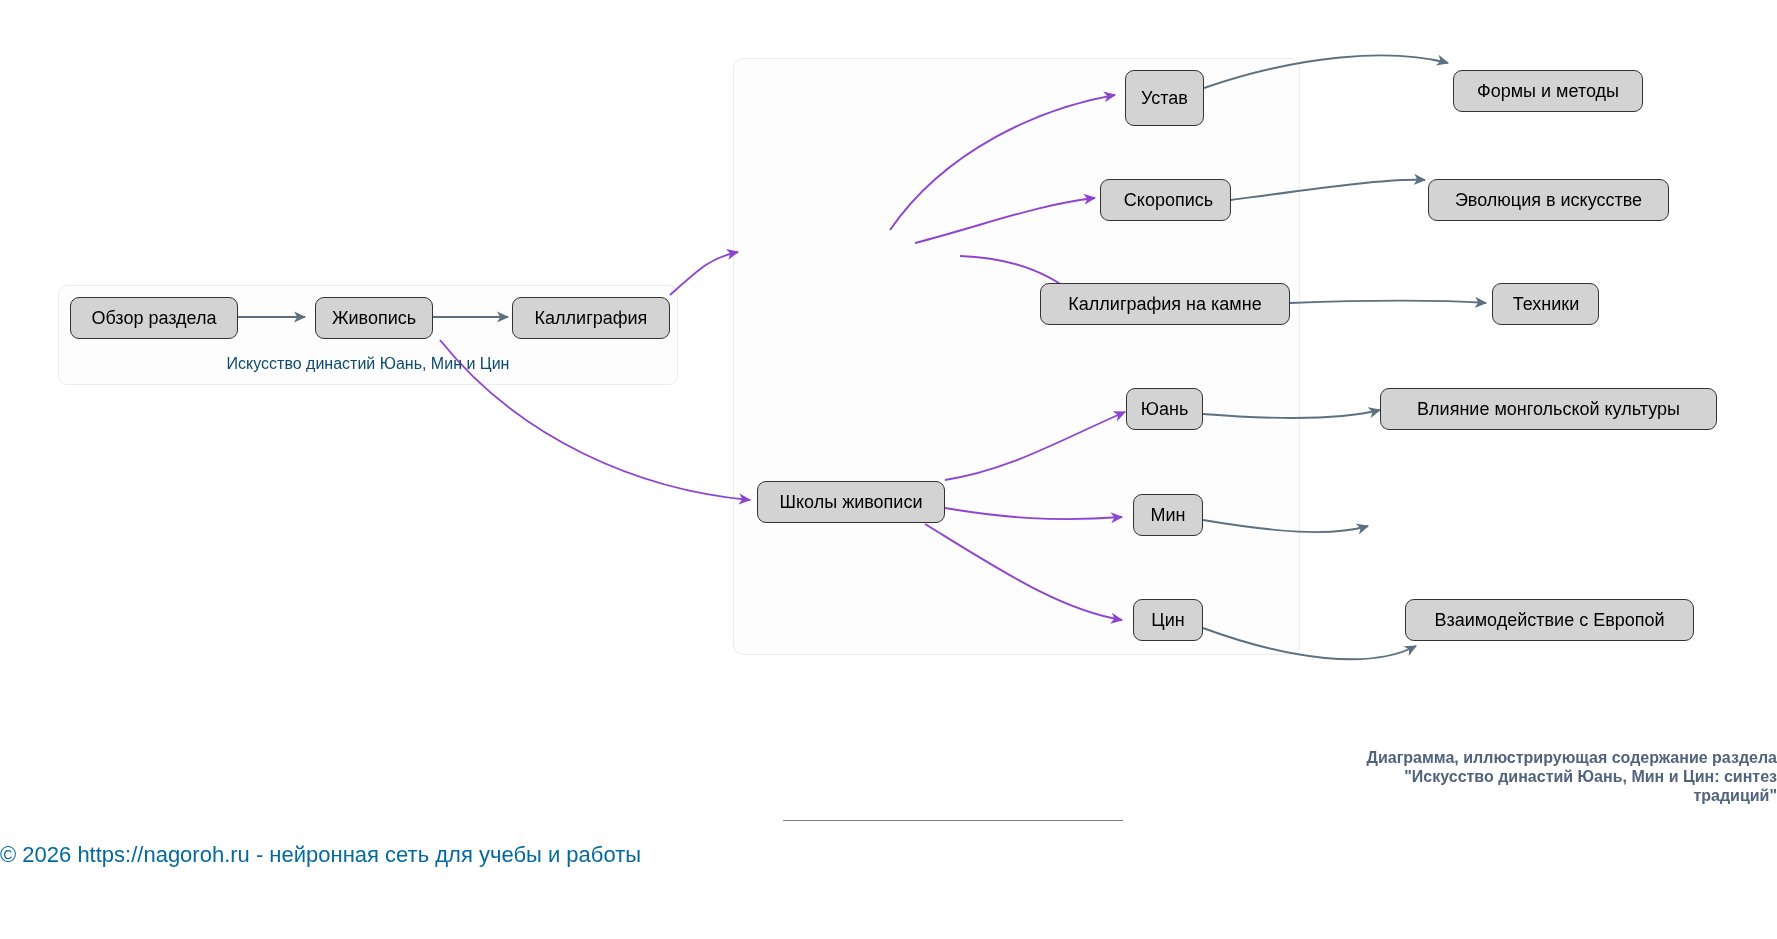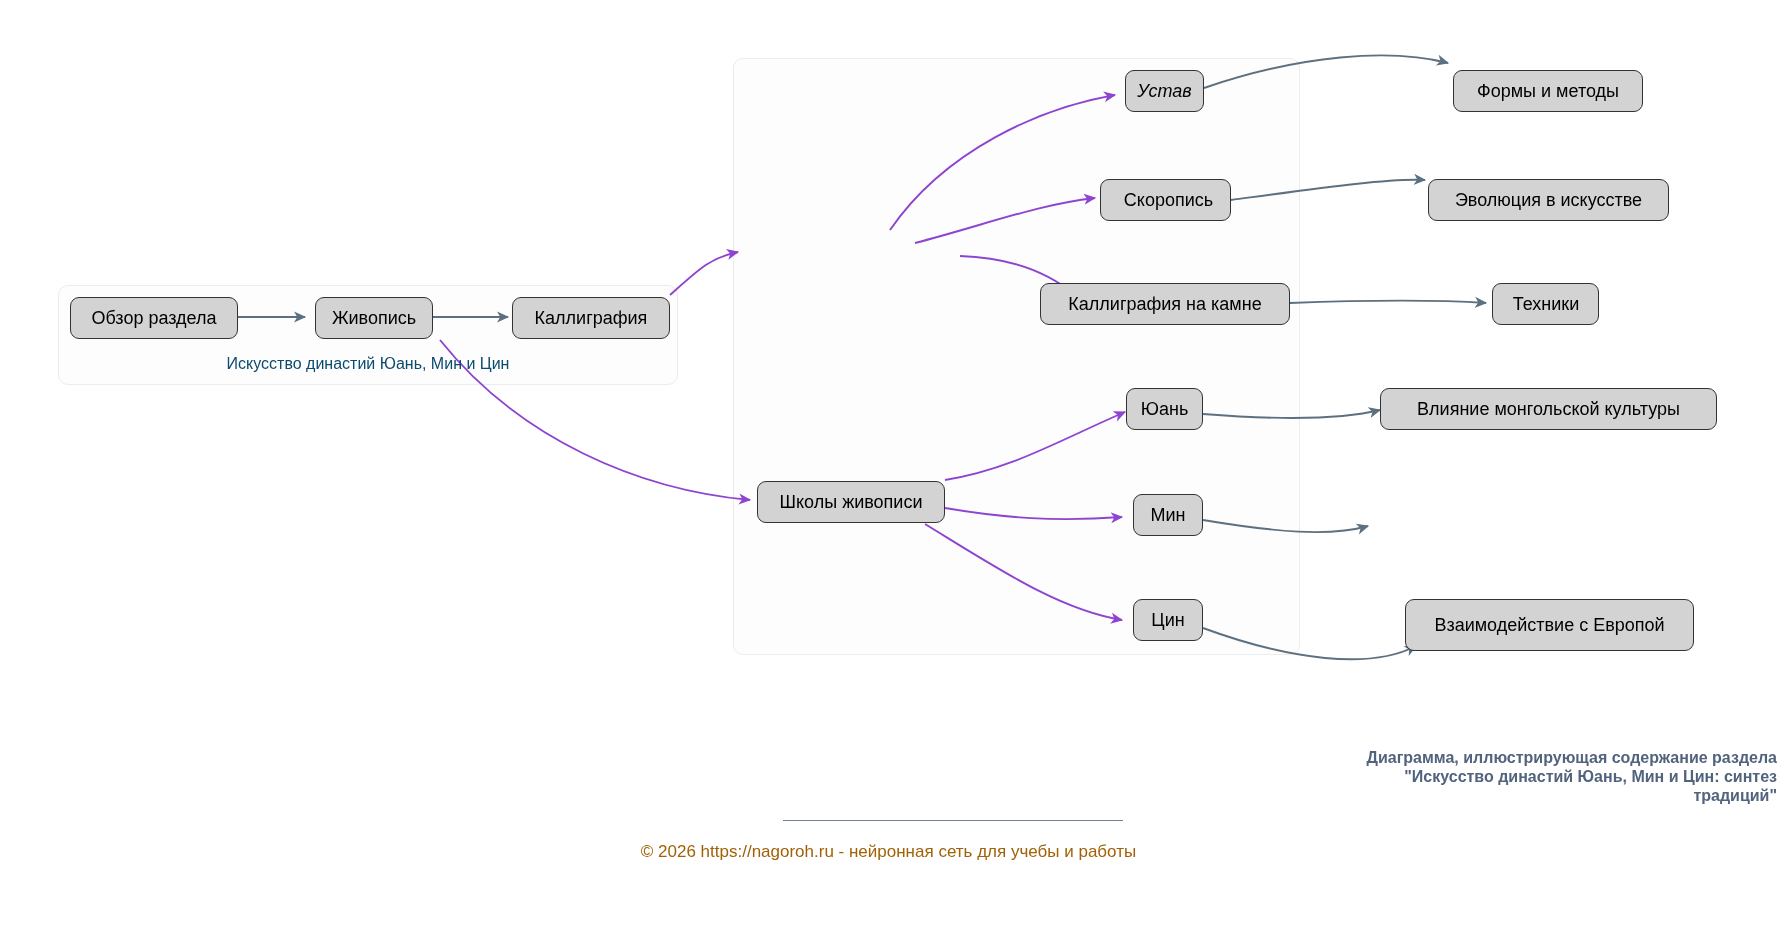--- a/index.html
+++ b/index.html
@@ -72,23 +72,23 @@
     top: 820px;
     width: 340px;
     height: 1px;
     background: #6f7f96;
   }
   #footer {
     position: absolute;
     left: 0;
     top: 842px;
     width: 1777px;
-    text-align: center;
-    color: #a16207;
-    font-size: 17px;
+    text-align: left;
+    color: #0369a1;
+    font-size: 22px;
     font-family: "Liberation Sans", "DejaVu Sans", sans-serif;
   }
 </style>
 </head>
 <body>
 
 <div id="page">
 
   <div class="cluster-box" style="left:58px; top:285px; width:620px; height:100px;"></div>
   <div class="cluster-box" style="left:733px; top:58px; width:567px; height:597px;"></div>
@@ -140,32 +140,32 @@
   </svg>
 
   <div class="cluster-label" style="left:58px; top:355px; width:620px;">Искусство династий Юань, Мин и Цин</div>
 
   <div class="node-box" style="left:70px; top:297px; width:168px; height:42px;">Обзор раздела</div>
   <div class="node-box" style="left:315px; top:297px; width:118px; height:42px;">Живопись</div>
   <div class="node-box" style="left:512px; top:297px; width:158px; height:42px;">Каллиграфия</div>
 
   <div class="node-box" style="left:757px; top:481px; width:188px; height:42px;">Школы живописи</div>
 
-  <div class="node-box" style="left:1125px; top:70px; width:79px; height:42px;font-style:italic;">Устав</div>
+  <div class="node-box" style="left:1125px; top:70px; width:79px; height:56px;">Устав</div>
   <div class="node-box" style="left:1100px; top:179px; width:131px; height:42px;padding-left:20px;">Скоропись</div>
   <div class="node-box" style="left:1040px; top:283px; width:250px; height:42px;">Каллиграфия на камне</div>
   <div class="node-box" style="left:1126px; top:388px; width:77px; height:42px;">Юань</div>
   <div class="node-box" style="left:1133px; top:494px; width:70px; height:42px;">Мин</div>
   <div class="node-box" style="left:1133px; top:599px; width:70px; height:42px;">Цин</div>
 
   <div class="node-box" style="left:1453px; top:70px; width:190px; height:42px;">Формы и методы</div>
   <div class="node-box" style="left:1428px; top:179px; width:241px; height:42px;">Эволюция в искусстве</div>
   <div class="node-box" style="left:1492px; top:283px; width:107px; height:42px;padding-left:15px;">Техники</div>
   <div class="node-box" style="left:1380px; top:388px; width:337px; height:42px;">Влияние монгольской культуры</div>
-  <div class="node-box" style="left:1405px; top:599px; width:289px; height:52px;">Взаимодействие с Европой</div>
+  <div class="node-box" style="left:1405px; top:599px; width:289px; height:42px;">Взаимодействие с Европой</div>
 
   <div id="caption">
     <span class="cap-line">Диаграмма, иллюстрирующая содержание раздела</span>
     <span class="cap-line">"Искусство династий Юань, Мин и Цин: синтез</span>
     <span class="cap-line">традиций"</span>
   </div>
 
   <div id="divider"></div>
 
   <div id="footer">© 2026 https://nagoroh.ru - нейронная сеть для учебы и работы</div>

